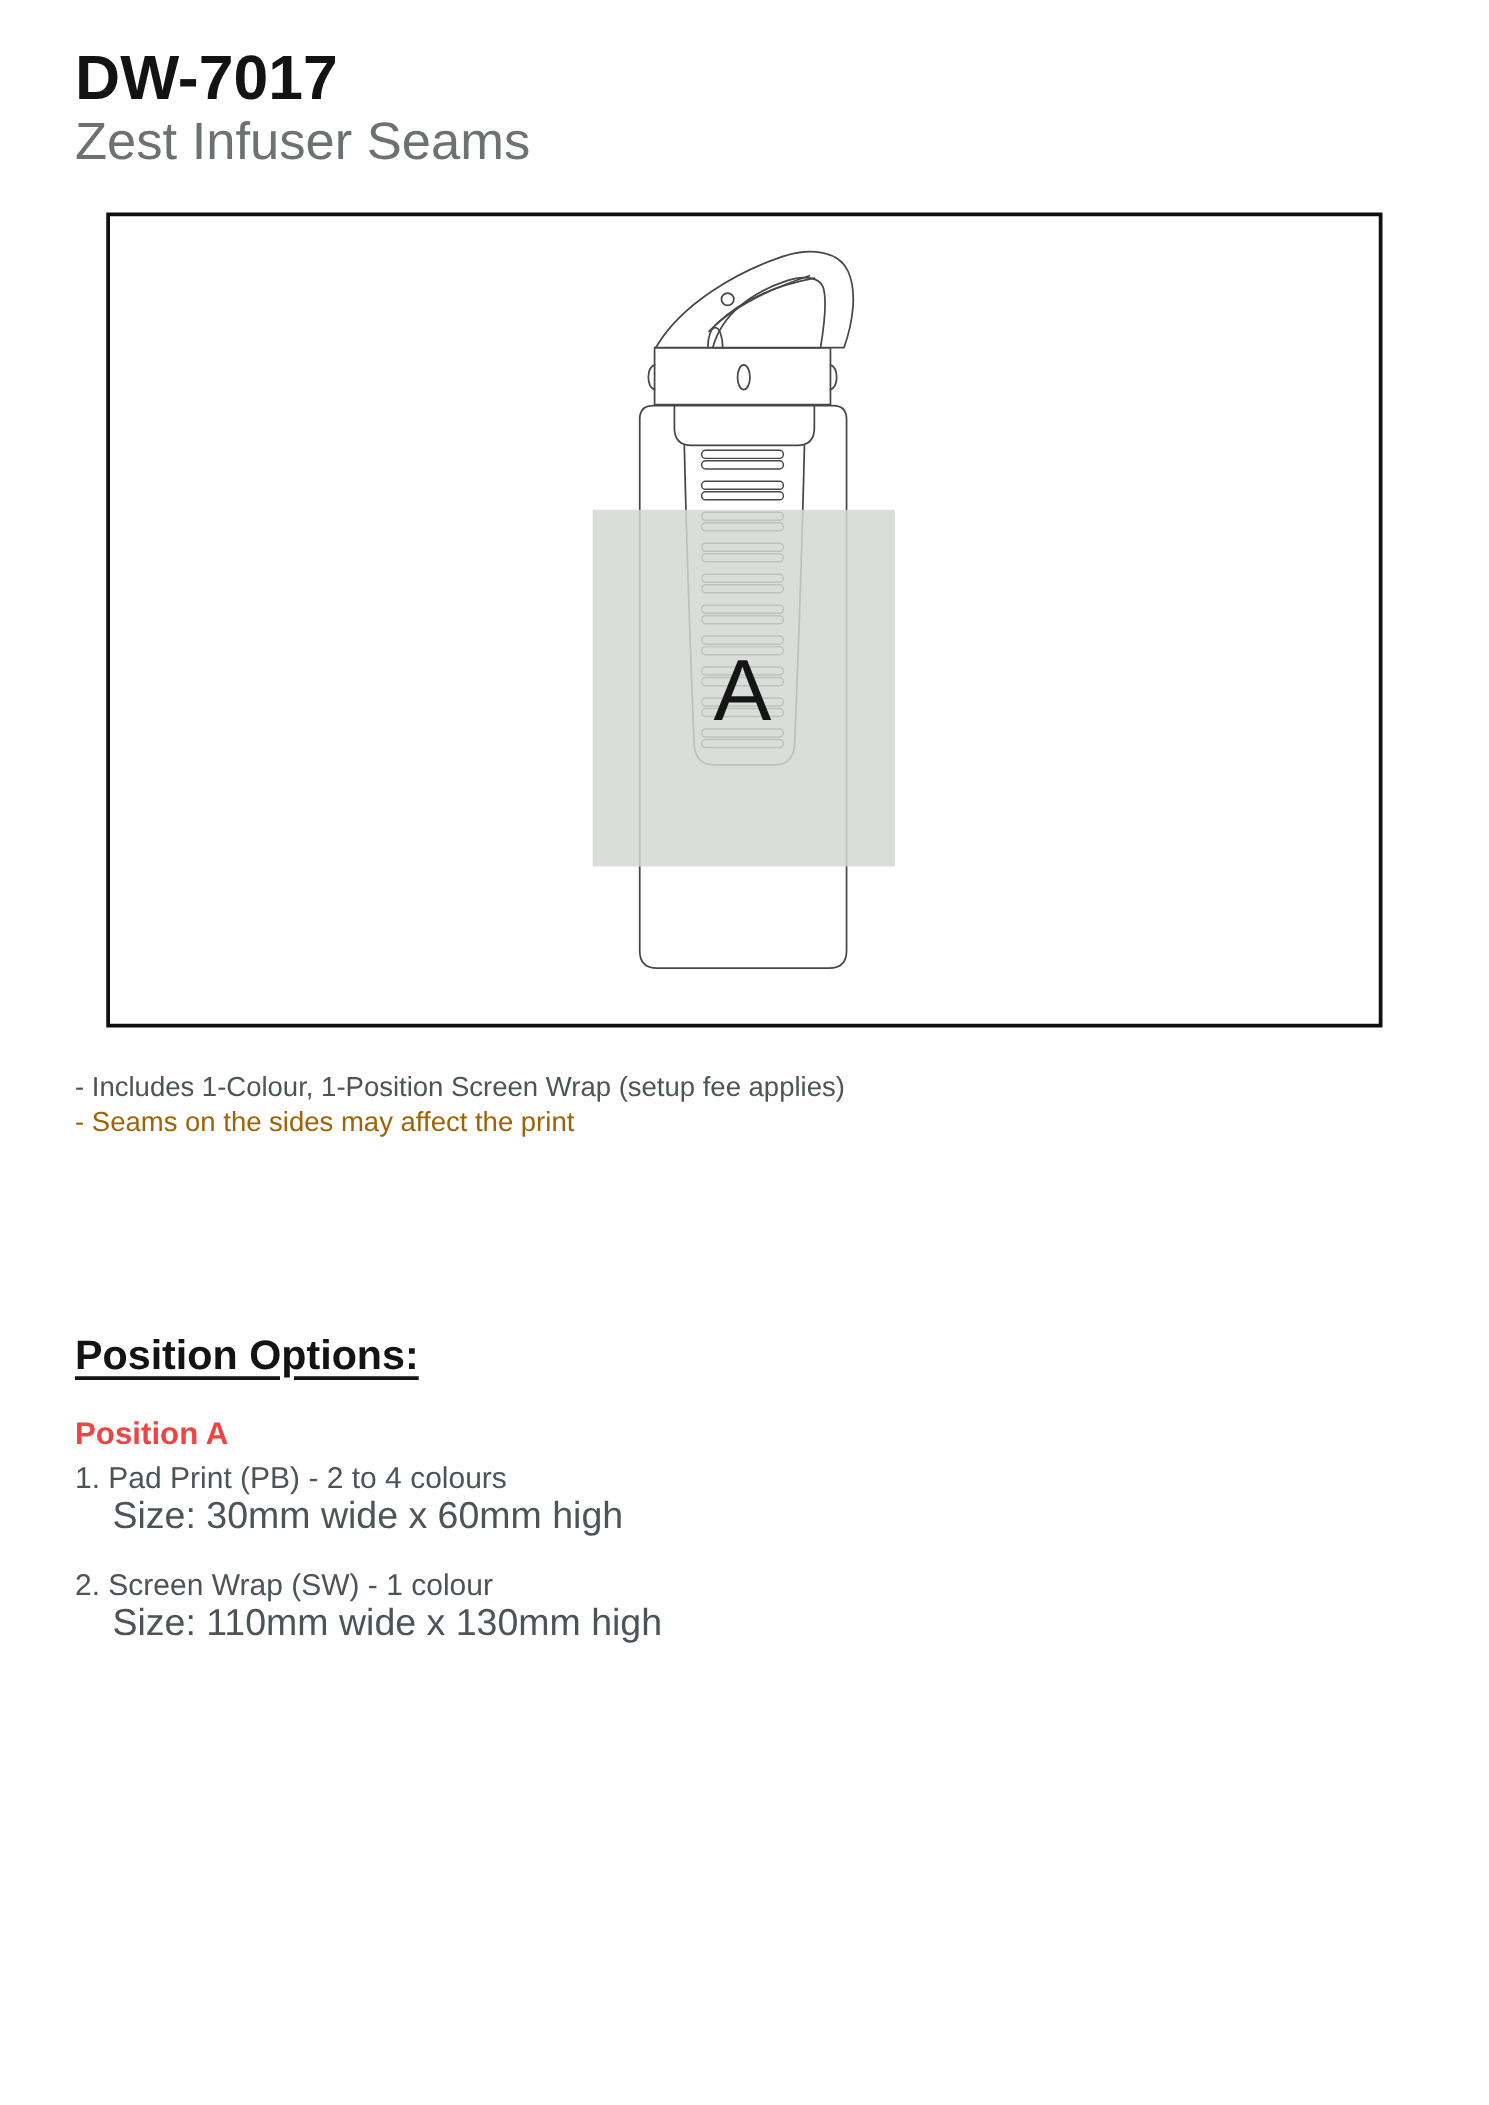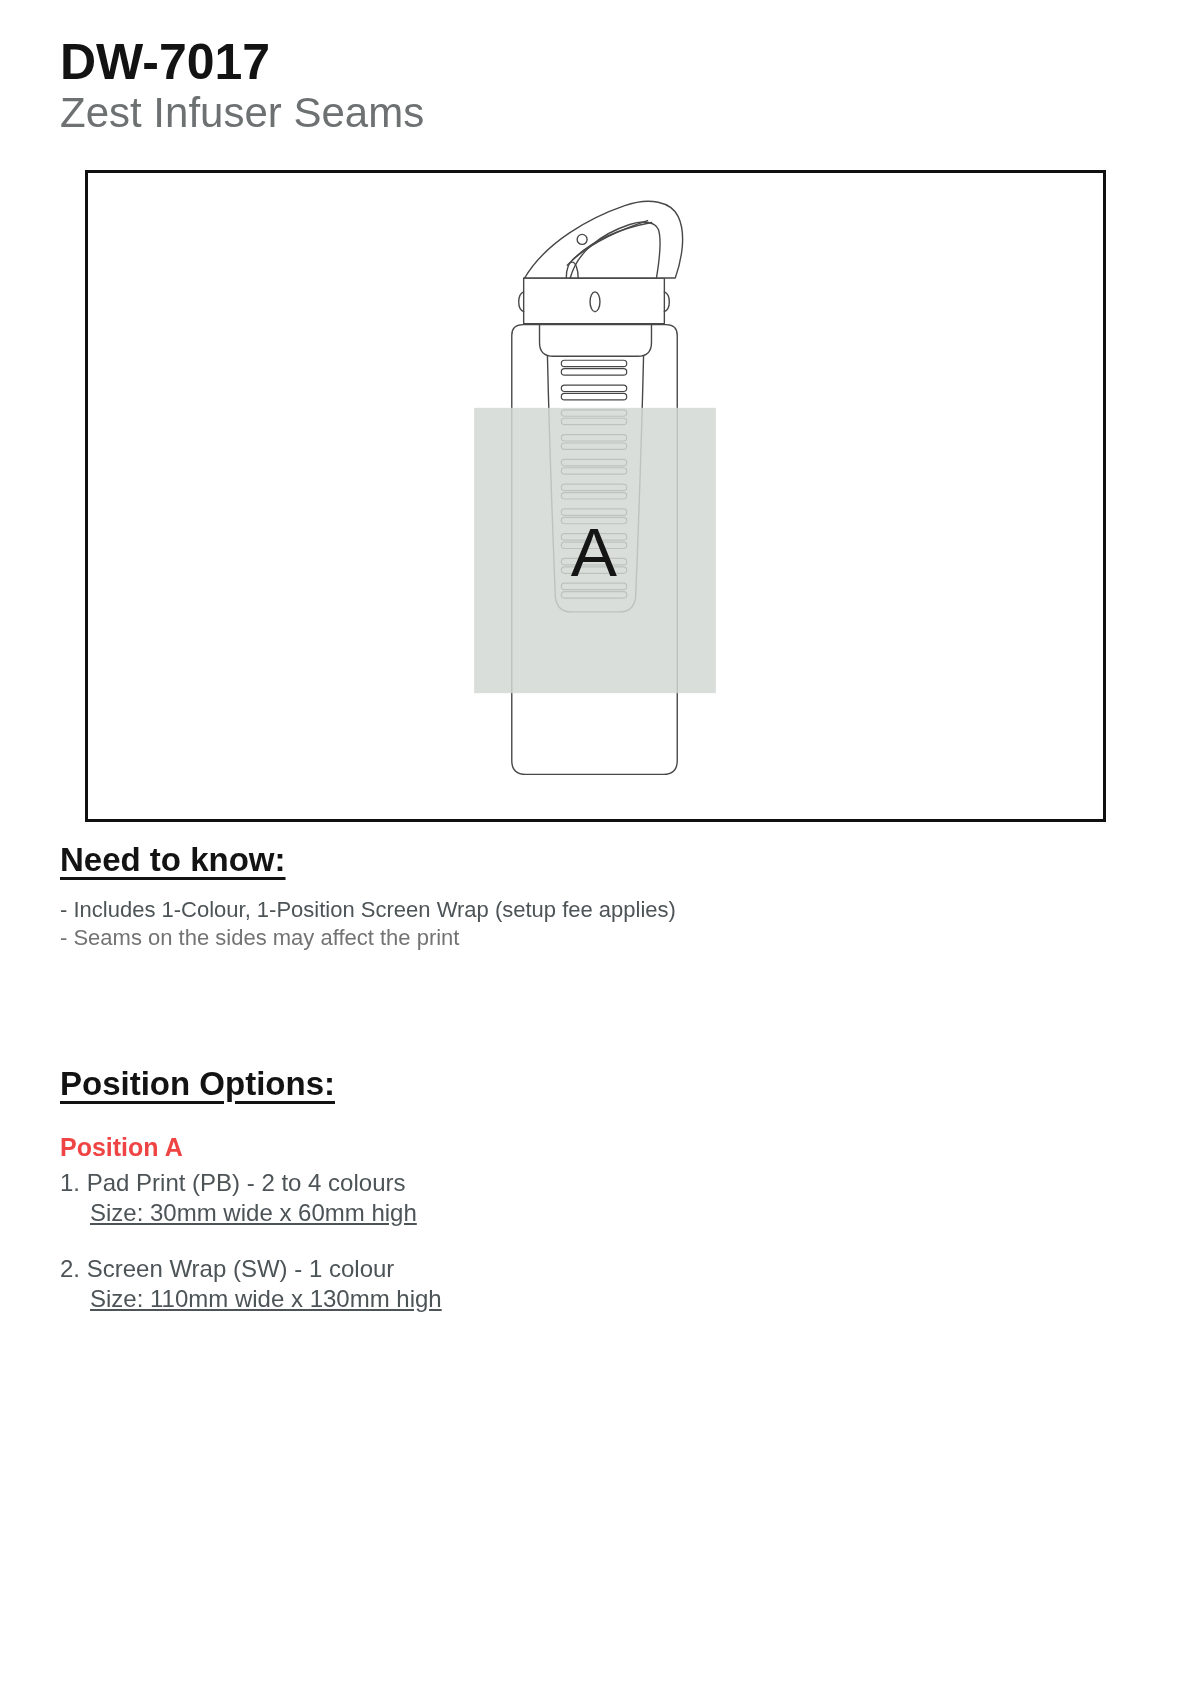--- a/index.html
+++ b/index.html
@@ -41,21 +41,21 @@
   .bullet-list { margin-top: 16px; }
   .bullet-line { font-size: 22px; line-height: 28px; white-space: pre; }
 
   .position-heading {
     font-size: 25px; font-weight: bold; color: #ef4444;
     margin-top: 28px; line-height: 30px;
   }
   .option { margin-top: 6px; color: #4d5457; }
   .option + .option { margin-top: 26px; }
   .option-line1 { font-size: 24px; line-height: 30px; }
-  .option-line2 { font-size: 24px; line-height: 30px; padding-left: 30px; text-decoration: underline; }
+  .option-line2 { font-size: 30px; line-height: 30px; padding-left: 30px; }
 </style>
 </head>
 <body>
 
 <div class="title-block">
   <div class="product-code">DW-7017</div>
   <div class="product-name">Zest Infuser Seams</div>
 </div>
 
 <div class="image-box">
@@ -107,24 +107,23 @@
       <circle fill="#ffffff" cx="497" cy="67" r="5"></circle>
 
       <rect x="388" y="237" width="244" height="288" fill="#d2d8d4" fill-opacity="0.85" stroke="none"></rect>
 
       <text x="509" y="407" text-anchor="middle" fill="#151515" stroke="none" font-family="Liberation Sans, sans-serif" font-size="70">A</text>
     </g>
   </svg>
 </div>
 
 <div class="section section-need">
-  <span class="section-heading">Need to know:</span>
   <div class="bullet-list">
     <div class="bullet-line" style="color: rgb(77, 84, 87);">- Includes 1-Colour, 1-Position Screen Wrap (setup fee applies)</div>
-    <div class="bullet-line" style="color: #737373;">- Seams on the sides may affect the print</div>
+    <div class="bullet-line" style="color: #a16207;">- Seams on the sides may affect the print</div>
   </div>
 </div>
 
 <div class="section section-branding">
   <span class="section-heading">Position Options:</span>
   <div class="position-heading">Position A</div>
 
   <div class="option">
     <div class="option-line1">1. Pad Print (PB) - 2 to 4 colours</div>
     <div class="option-line2">Size: 30mm wide x 60mm high</div>

